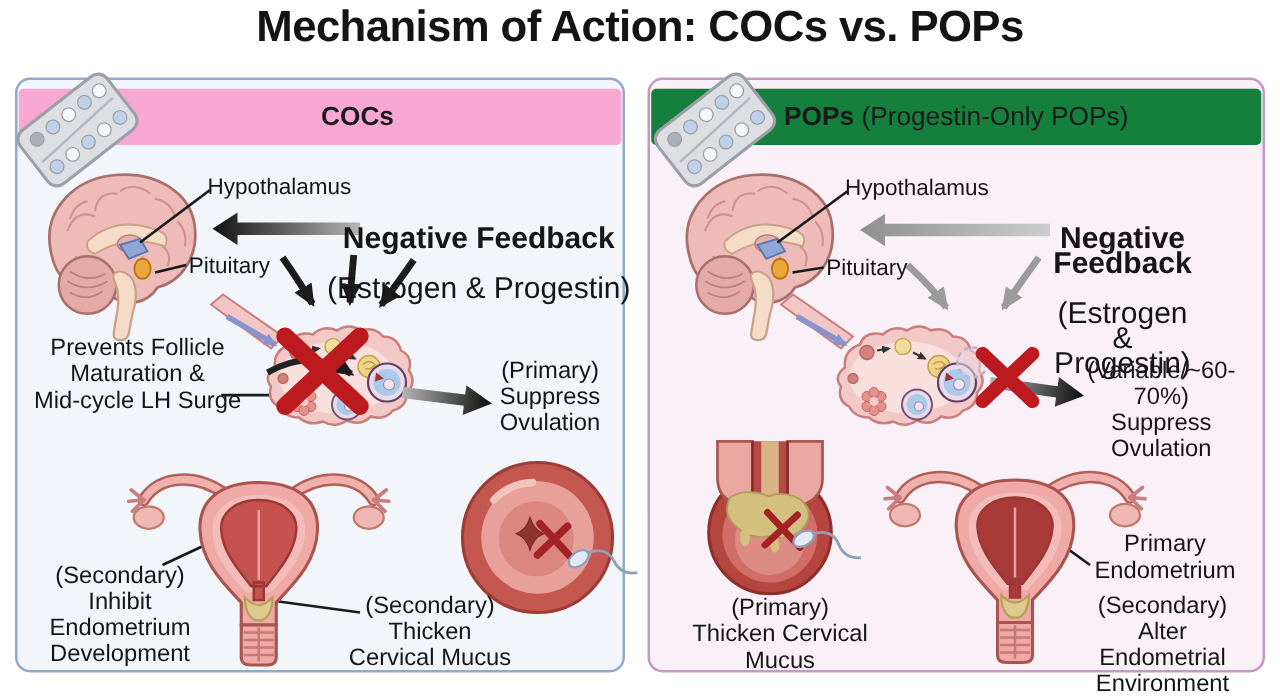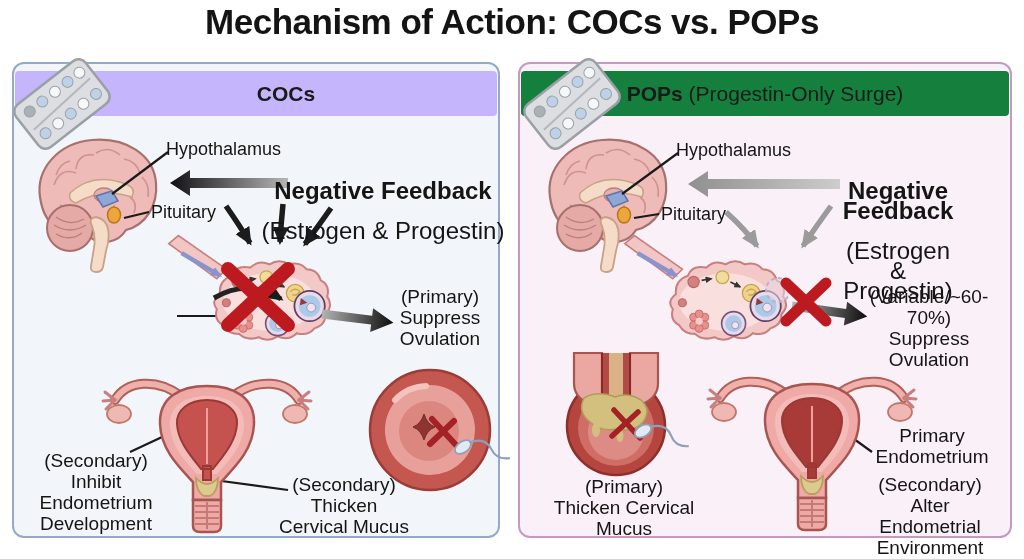--- a/index.html
+++ b/index.html
@@ -14,21 +14,21 @@
   .panel{
     position:absolute;top:62px;height:472px;border-radius:12px;border:2px solid;
   }
   .panel.cocs{left:12px;width:484px;border-color:#93aac8;background:#f2f6fa;}
   .panel.pops{left:518px;width:490px;border-color:#c49ac2;background:#faf1f8;}
   .band{
     position:absolute;top:7px;left:1px;right:1px;height:45px;border-radius:4px;
     display:flex;align-items:center;justify-content:center;
     font-size:21px;color:#1a1a1a;white-space:pre;
   }
-  .cocs .band{background:#c4b5fd;padding-left:60px;align-items:center;}
+  .cocs .band{background:#f9a8d4;padding-left:60px;align-items:center;}
   .pops .band{background:#15803d;}
   .band .abbr{font-weight:bold;}
   #art{position:absolute;left:0;top:0;z-index:2;pointer-events:none;}
   .labels{position:absolute;left:0;top:0;width:1024px;height:450px;z-index:3;pointer-events:none;}
   .lbl{
     position:absolute;font-size:19px;line-height:21px;text-align:center;
     white-space:pre-line;transform:translateX(-50%);color:#151515;
   }
   .lbl.anchor-left{transform:none;text-align:left;}
   .fb{font-size:24px;line-height:20px;}
@@ -36,21 +36,21 @@
 </style>
 </head>
 <body>
 
 <div class="page-title">Mechanism of Action: COCs vs. POPs</div>
 
 <div class="panel cocs">
   <div class="band"><span class="abbr">COCs</span></div>
 </div>
 <div class="panel pops">
-  <div class="band"><span class="abbr">POPs</span><span> (Progestin-Only Surge)</span></div>
+  <div class="band"><span class="abbr">POPs</span><span> (Progestin-Only POPs)</span></div>
 </div>
 
 <svg id="art" width="1024" height="559" viewBox="0 0 1024 559">
   <defs>
     <marker id="mkBlack" markerUnits="userSpaceOnUse" markerWidth="18" markerHeight="16" refX="15" refY="8" orient="auto">
       <path d="M0,0 L18,8 L0,16 Z" fill="#1c1c1c"></path>
     </marker>
     <marker id="mkGray" markerUnits="userSpaceOnUse" markerWidth="18" markerHeight="16" refX="15" refY="8" orient="auto">
       <path d="M0,0 L18,8 L0,16 Z" fill="#9b9b9b"></path>
     </marker>
@@ -272,20 +272,23 @@
 </svg>
 
 <div class="labels">
 
   <div class="lbl anchor-left" style="left:166px;top:139px;font-size:18px;">Hypothalamus</div>
   <div class="lbl anchor-left" style="left:151px;top:202px;font-size:18px;">Pituitary</div>
   <div class="lbl fb" style="left:383px;top:161px;">
     <div class="fbt">Negative Feedback</div>
     <div>(Estrogen &amp; Progestin)</div>
   </div>
+  <div class="lbl" style="left:110px;top:268px;">Prevents Follicle
+Maturation &amp;
+Mid-cycle LH Surge</div>
   <div class="lbl" style="left:440px;top:286px;">(Primary)
 Suppress
 Ovulation</div>
   <div class="lbl" style="left:96px;top:450px;">(Secondary)
 Inhibit
 Endometrium
 Development</div>
   <div class="lbl" style="left:344px;top:474px;">(Secondary)
 Thicken
 Cervical Mucus</div>

